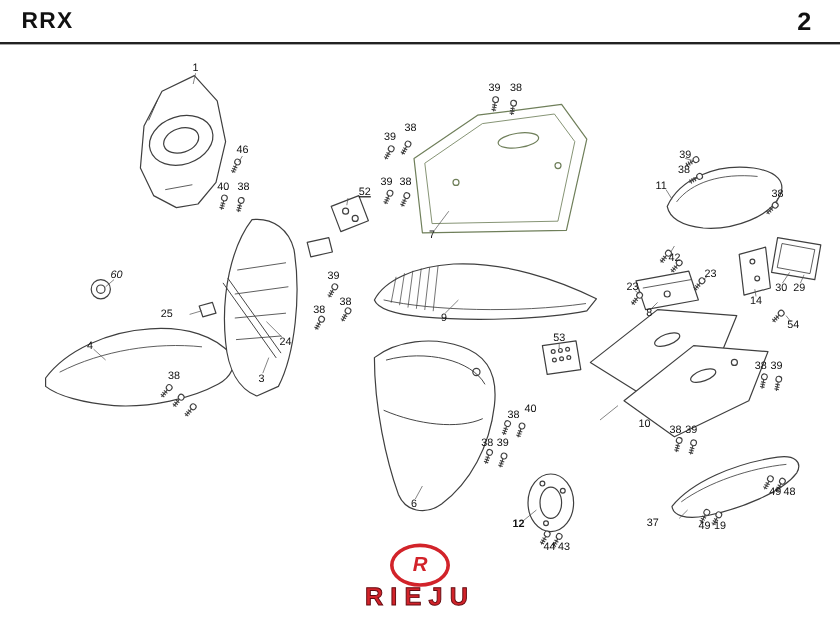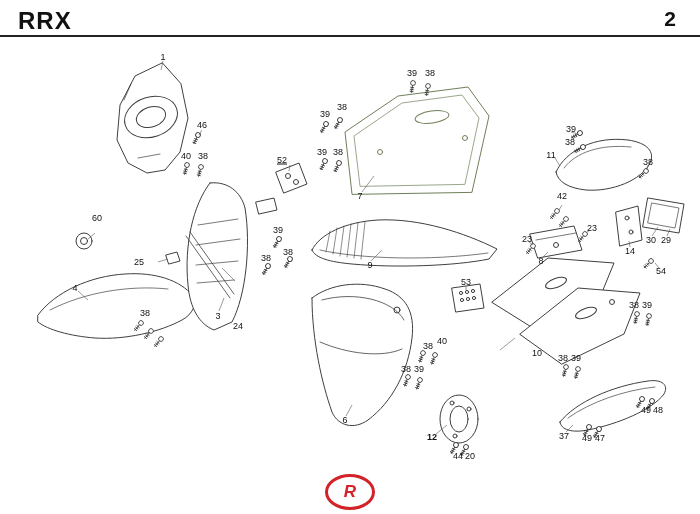--- a/index.html
+++ b/index.html
@@ -5,21 +5,21 @@
   html,body{margin:0;padding:0;}
   body{
     width:700px;height:514px;position:relative;background:#ffffff;
     font-family:"Liberation Sans",sans-serif;overflow:hidden;color:#111;
   }
   .header{
     position:absolute;top:0;left:0;width:700px;height:37px;box-sizing:border-box;
     border-bottom:2px solid #222;display:flex;justify-content:space-between;
     align-items:flex-start;padding:7px 20px 0 18px;background:#fff;z-index:5;
   }
-  .model{font-size:24px;font-weight:bold;letter-spacing:1px;}
+  .model{font-size:19px;font-weight:bold;letter-spacing:1px;}
   .page-num{font-size:21px;font-weight:bold;padding-right:4px;}
   svg.diagram{position:absolute;left:0;top:0;z-index:1;}
   .callout-layer{position:absolute;left:0;top:0;width:700px;height:514px;z-index:3;pointer-events:none;}
   .callout{
     position:absolute;transform:translate(-50%,-50%);
     font-size:9px;line-height:1;color:#111;white-space:nowrap;
   }
   .footer{
     position:absolute;left:0;bottom:4px;width:700px;display:flex;
     flex-direction:column;align-items:center;z-index:5;
@@ -231,68 +231,69 @@
     <line x1="571" y1="132" x2="578" y2="134"></line>
     <line x1="648" y1="165" x2="647" y2="170"></line>
   </g>
 </svg>
 
 <div class="callout-layer">
     <div class="callout" style="left: 163px; top: 57px;">1</div>
     <div class="callout" style="left: 202px; top: 125px;">46</div>
     <div class="callout" style="left: 186px; top: 156px;">40</div>
     <div class="callout" style="left: 203px; top: 156px;">38</div>
-    <div class="callout" style="left: 282px; top: 160px; text-decoration: underline;">52</div>
+    <div class="callout" style="left: 304px; top: 160px; text-decoration: underline;">52</div>
     <div class="callout" style="left: 325px; top: 114px;">39</div>
     <div class="callout" style="left: 342px; top: 107px;">38</div>
     <div class="callout" style="left: 322px; top: 152px;">39</div>
     <div class="callout" style="left: 338px; top: 152px;">38</div>
     <div class="callout" style="left: 412px; top: 73px;">39</div>
     <div class="callout" style="left: 430px; top: 73px;">38</div>
     <div class="callout" style="left: 360px; top: 196px;">7</div>
     <div class="callout" style="left: 370px; top: 265px;">9</div>
     <div class="callout" style="left: 278px; top: 230px;">39</div>
     <div class="callout" style="left: 266px; top: 258px;">38</div>
     <div class="callout" style="left: 288px; top: 252px;">38</div>
-    <div class="callout" style="left: 97px; top: 218px;">60</div>
+    <div class="callout" style="left: 97px; top: 229px; font-style: italic;">60</div>
     <div class="callout" style="left: 139px; top: 262px;">25</div>
-    <div class="callout" style="left: 238px; top: 285px; margin-top: 41px;">24</div>
+    <div class="callout" style="left: 238px; top: 285px;">24</div>
     <div class="callout" style="left: 218px; top: 316px;">3</div>
     <div class="callout" style="left: 75px; top: 288px;">4</div>
     <div class="callout" style="left: 145px; top: 313px;">38</div>
     <div class="callout" style="left: 551px; top: 155px;">11</div>
     <div class="callout" style="left: 571px; top: 129px;">39</div>
     <div class="callout" style="left: 570px; top: 142px;">38</div>
     <div class="callout" style="left: 648px; top: 162px;">38</div>
     <div class="callout" style="left: 527px; top: 239px;">23</div>
-    <div class="callout" style="left: 562px; top: 196px;">42</div>
+    <div class="callout" style="left: 562px; top: 215px;">42</div>
     <div class="callout" style="left: 592px; top: 228px;">23</div>
     <div class="callout" style="left: 541px; top: 261px;">8</div>
     <div class="callout" style="left: 630px; top: 251px;">14</div>
     <div class="callout" style="left: 651px; top: 240px;">30</div>
     <div class="callout" style="left: 666px; top: 240px;">29</div>
     <div class="callout" style="left: 661px; top: 271px;">54</div>
     <div class="callout" style="left: 466px; top: 282px;">53</div>
     <div class="callout" style="left: 497px; top: 353px; margin-left: 40px;">10</div>
     <div class="callout" style="left: 634px; top: 305px;">38</div>
     <div class="callout" style="left: 647px; top: 305px;">39</div>
     <div class="callout" style="left: 563px; top: 358px;">38</div>
     <div class="callout" style="left: 576px; top: 358px;">39</div>
     <div class="callout" style="left: 428px; top: 346px;">38</div>
     <div class="callout" style="left: 442px; top: 341px;">40</div>
     <div class="callout" style="left: 406px; top: 369px;">38</div>
     <div class="callout" style="left: 419px; top: 369px;">39</div>
     <div class="callout" style="left: 345px; top: 420px;">6</div>
     <div class="callout" style="left: 432px; top: 437px; font-weight: bold;">12</div>
     <div class="callout" style="left: 458px; top: 456px;">44</div>
-    <div class="callout" style="left: 470px; top: 456px;">20</div>
-    <div class="callout" style="left: 564px; top: 436px;">37</div>
+    <div class="callout" style="left: 470px; top: 456px;">43</div>
+    <div class="callout" style="left: 544px; top: 436px;">37</div>
     <div class="callout" style="left: 587px; top: 438px;">49</div>
-    <div class="callout" style="left: 600px; top: 438px;">47</div>
+    <div class="callout" style="left: 600px; top: 438px;">19</div>
     <div class="callout" style="left: 646px; top: 410px;">49</div>
     <div class="callout" style="left: 658px; top: 410px;">48</div>
   </div>
 
 <div class="footer">
   <div class="logo-oval">
     <span>R</span>
   </div>
+  <div class="brand-text">RIEJU</div>
 </div>
 
 </body></html>

